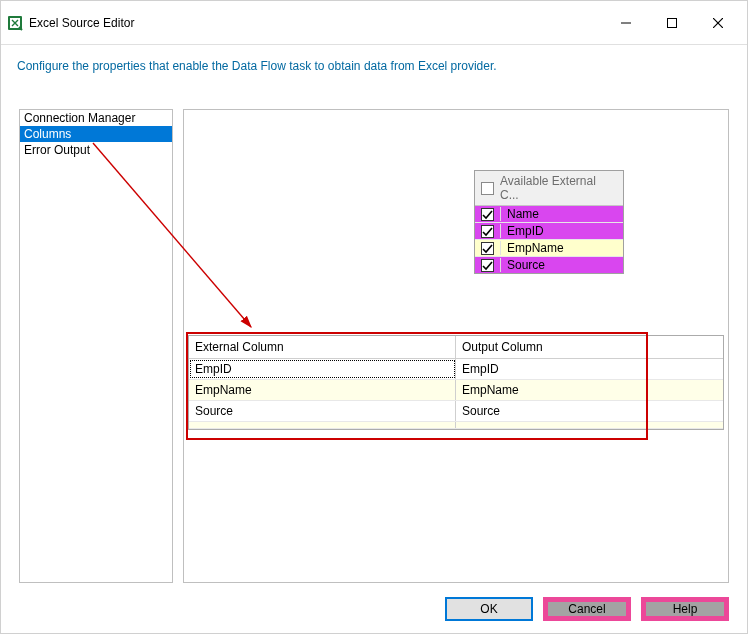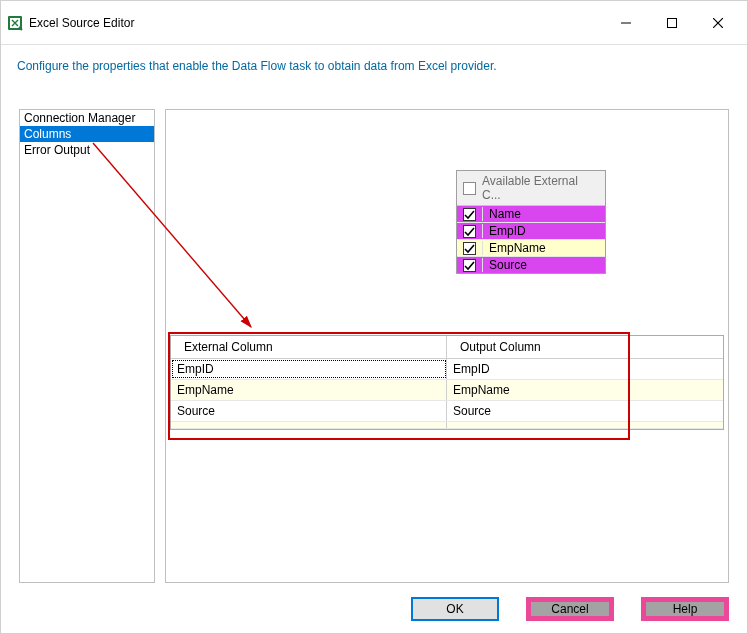--- a/index.html
+++ b/index.html
@@ -14,48 +14,48 @@
     border:1px solid #d0d0d0;
   }
   .titlebar { height:44px; border-bottom:1px solid #e0e0e0; display:flex; align-items:center; padding:0 6px; }
   .titlebar .appicon { width:16px; height:16px; margin-right:6px; display:flex; align-items:center; justify-content:center; }
   .titlebar .title { flex:1; font-size:12px; }
   .sysbtns { display:flex; height:100%; }
   .sysbtn { width:46px; display:flex; align-items:center; justify-content:center; color:#333; }
   .sysbtn svg, .sysbtn span { pointer-events:none; }
   .subtitle { padding:14px 16px; font-size:12px; color:#0369a1; }
   .workarea { position:absolute; left:18px; top:108px; right:18px; bottom:50px; display:flex; gap:10px; }
-  .sidebar { width:136px; border:1px solid #bfbfbf; background:#fff; }
+  .sidebar { width:154px; border:1px solid #bfbfbf; background:#fff; }
   .sideitem { padding:1px 4px; font-size:12px; cursor:default; white-space:nowrap; overflow:hidden; text-overflow:clip; }
   .sideitem.selected { background:#0078d7; color:#fff; }
   .mainpanel { flex:1; border:1px solid #bfbfbf; position:relative; background:#fff; }
 
   .availbox { position:absolute; left:290px; top:60px; width:150px; border:1px solid #a0a0a0; background:#d946ef; }
   .availhdr { background:#f0f0f0; color:#6d6d6d; padding:3px 6px; font-size:12px; border-bottom:1px solid #c6c6c6; display:flex; align-items:center; }
   .availhdr .chkbox { margin-right:6px; }
   .availrow { display:flex; align-items:center; padding:1px 6px; font-size:12px; border-bottom:1px solid #e6e6e6; }
   .availrow:last-child { border-bottom:none; }
   .availrow.highlight { background:#ffffcc; }
   .chkbox { width:13px; height:13px; display:inline-block; }
   .chkbox svg { display:block; }
   .availrow .sep { width:1px; align-self:stretch; background:#e0e0e0; margin:0 6px; }
 
   .grid { position:absolute; left:4px; right:4px; top:225px; border:1px solid #ababab; }
   .gridhdr { display:flex; background:#fff; border-bottom:1px solid #cfcfcf; }
-  .gridcell.hdr { font-size:12px; padding:4px 6px;margin-left:7px; }
+  .gridcell.hdr { font-size:12px; padding:4px 6px; }
   .gridcell { font-size:12px; padding:3px 6px; overflow:hidden; }
   .gridrow { display:flex; border-bottom:1px solid #e8e8e8; background:#fff; }
   .gridrow.alt { background:#ffffe8; }
   .gridrow.focused .gridcell:first-child { outline:1px dotted #000; outline-offset:-2px; }
   .col1 { width:50%; border-right:1px solid #cfcfcf; }
   .col2 { width:50%; }
 
   .redbox { position:absolute; border:2px solid #cc0000; pointer-events:none; }
 
-  .buttons { position:absolute; right:18px; bottom:12px; display:flex; gap:27px;align-items:center; }
+  .buttons { position:absolute; right:18px; bottom:12px; display:flex; gap:10px;align-items:center; }
   .btn { width:88px; height:24px; border:5px solid #ec4899; background:#a3a3a3; font-size:12px; display:flex; align-items:center; justify-content:center; }
   .btn.primary { border:1px solid #0078d7; outline:1px solid #0078d7; outline-offset:-2px; background:#e1e1e1; }
 
   
   .arrow-svg { position:absolute; left:0; top:0; pointer-events:none; }
 </style>
 </head>
 <body>
 
 <div class="titlebar">

